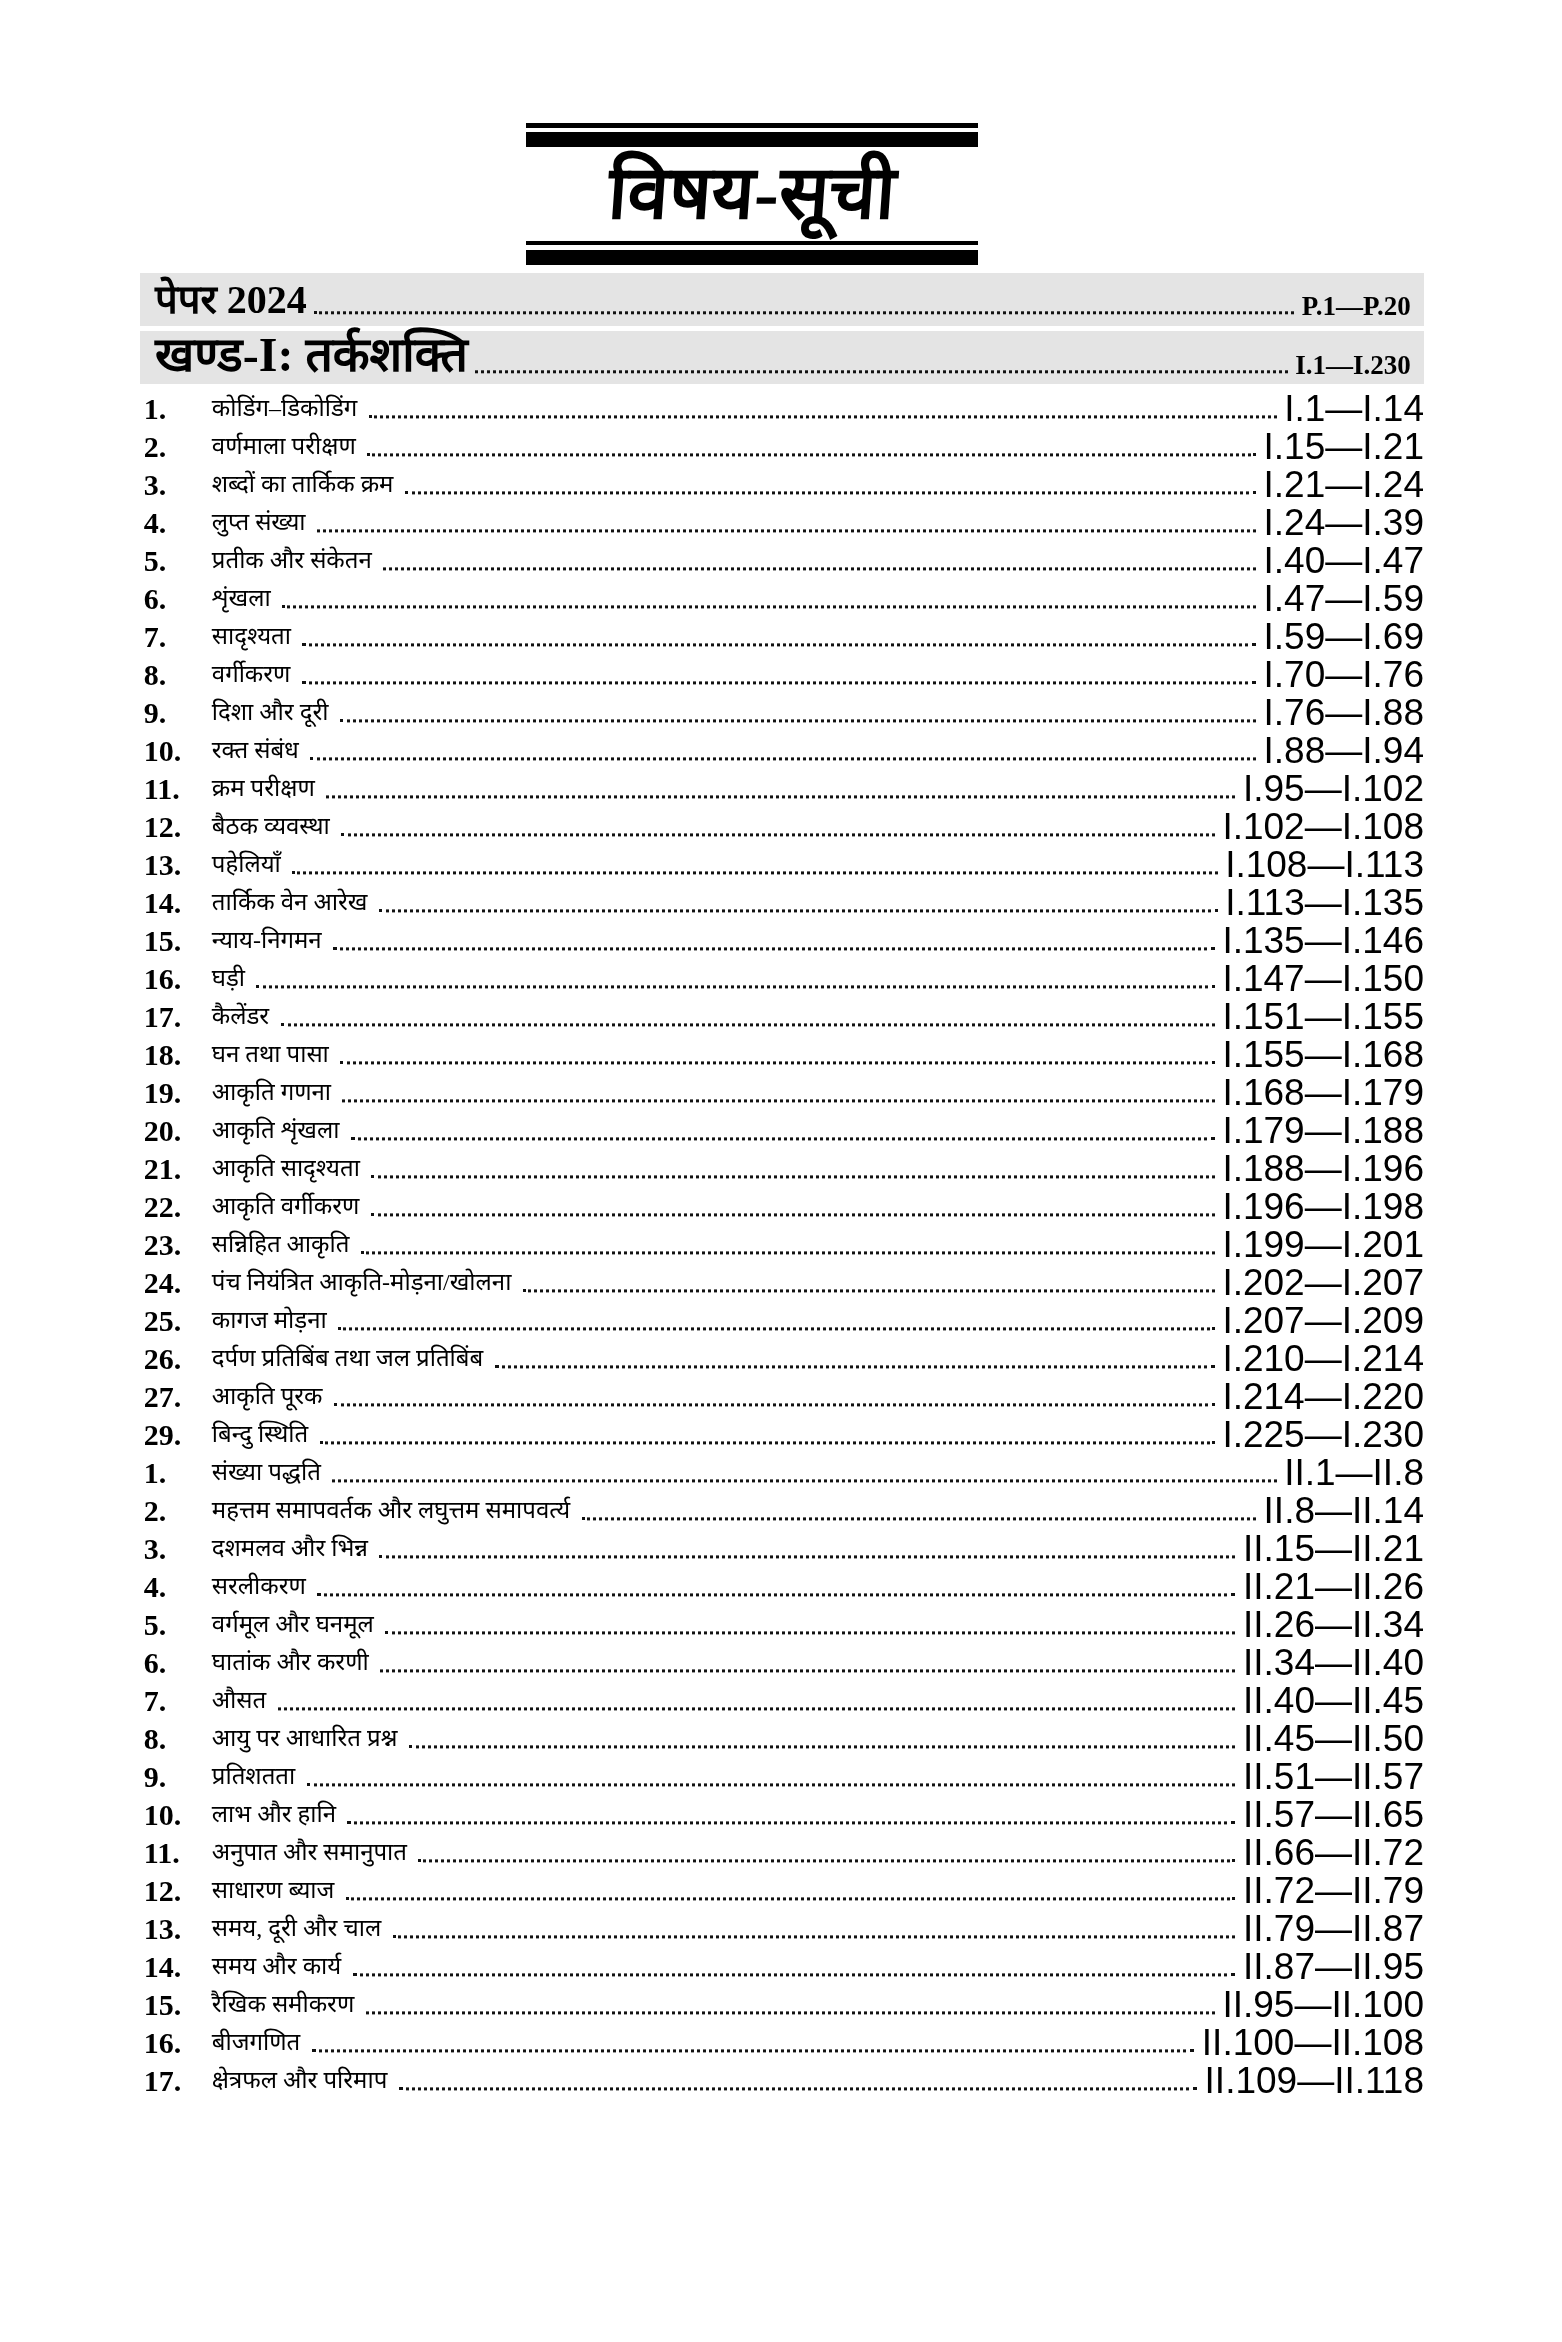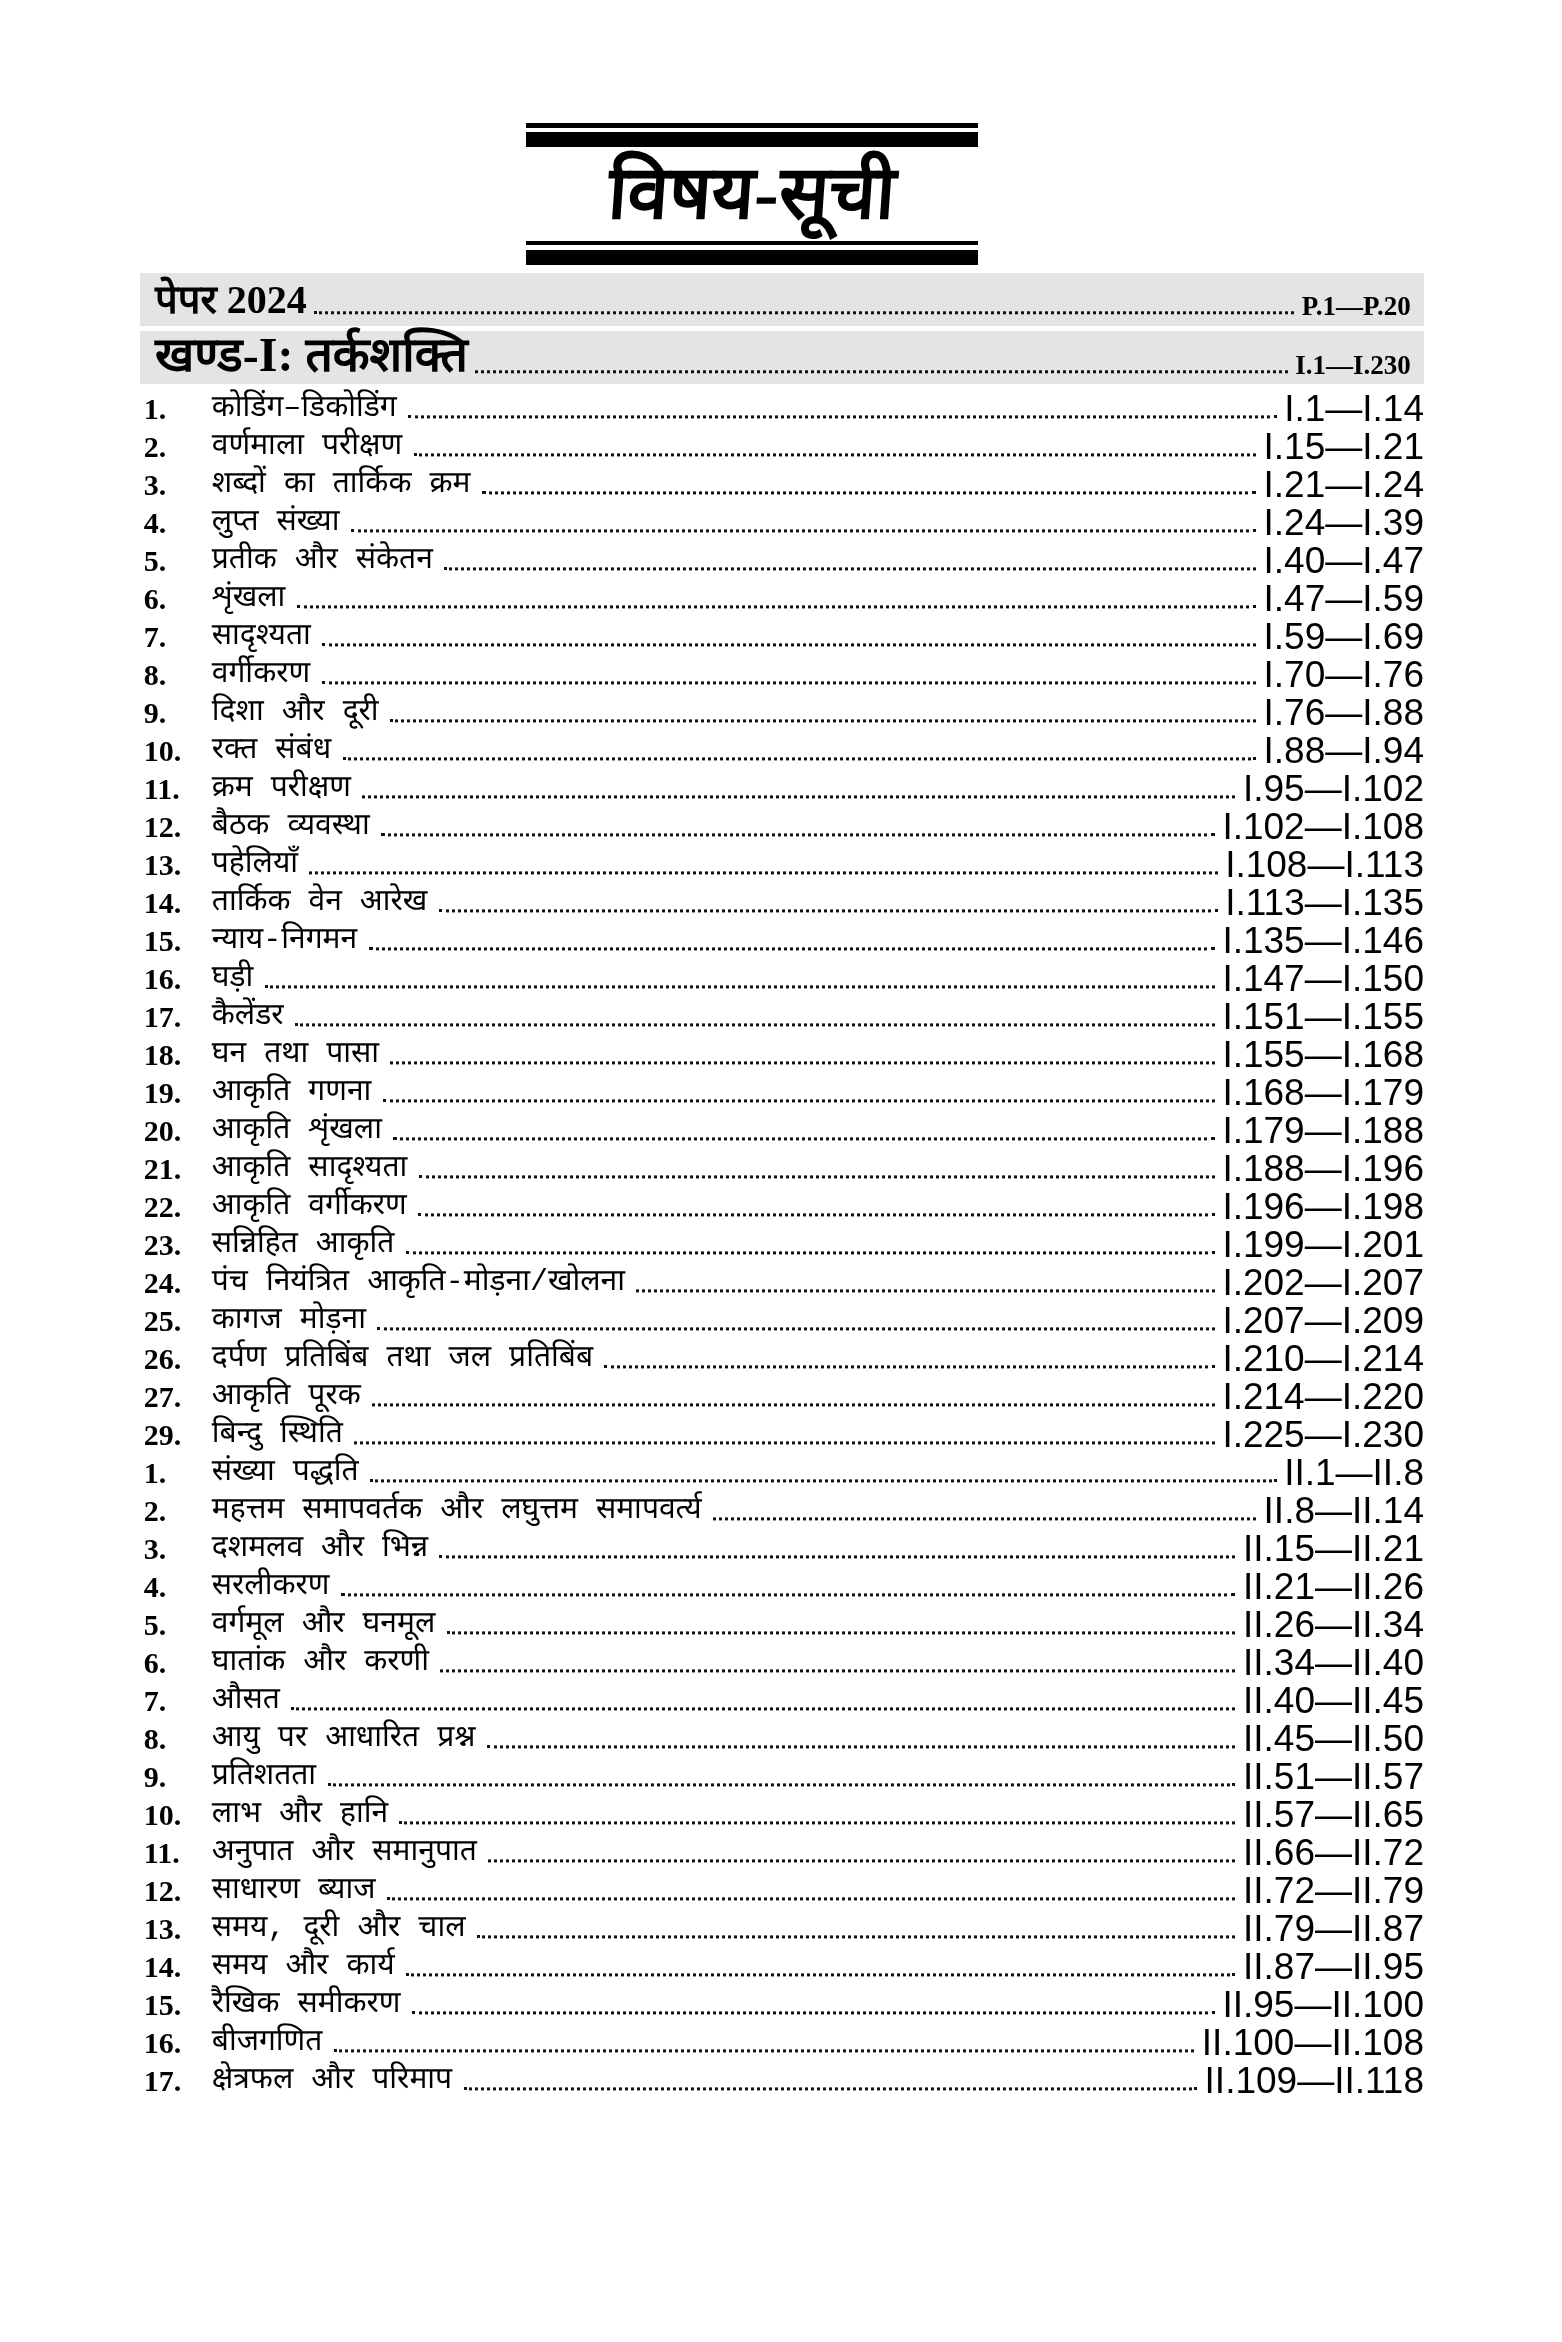--- a/index.html
+++ b/index.html
@@ -60,25 +60,24 @@
   }
   .num{
     width:68px;
     flex:0 0 68px;
     font-weight:700;
     font-size:30px;
     line-height:34px;
     font-family:"Liberation Serif","DejaVu Serif",serif;
   }
   .ttl{
-    font-size:30px;
+    font-size:24px;
     line-height:36px;
     white-space:nowrap;
     padding-right:3.8px;
-    font-family:Liberation Mono, monospace;
   }
   .leader{
     flex:1 1 auto;
     border-bottom:3.8px dotted #111;
     margin:0 7.6px;
     transform:translateY(-7.6px);
     min-width:28px;
   }
   .band .leader{transform:translateY(-5.7px);border-bottom:3.8px dotted #111;}
   .pgs{

